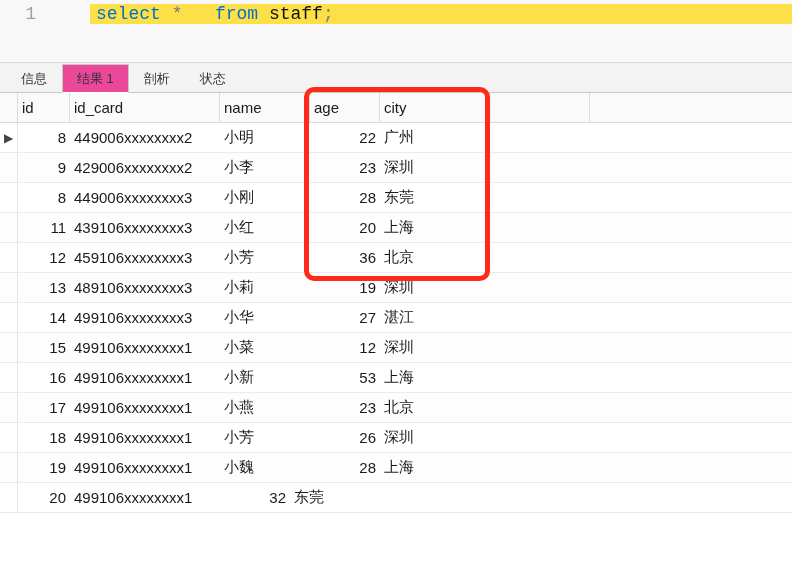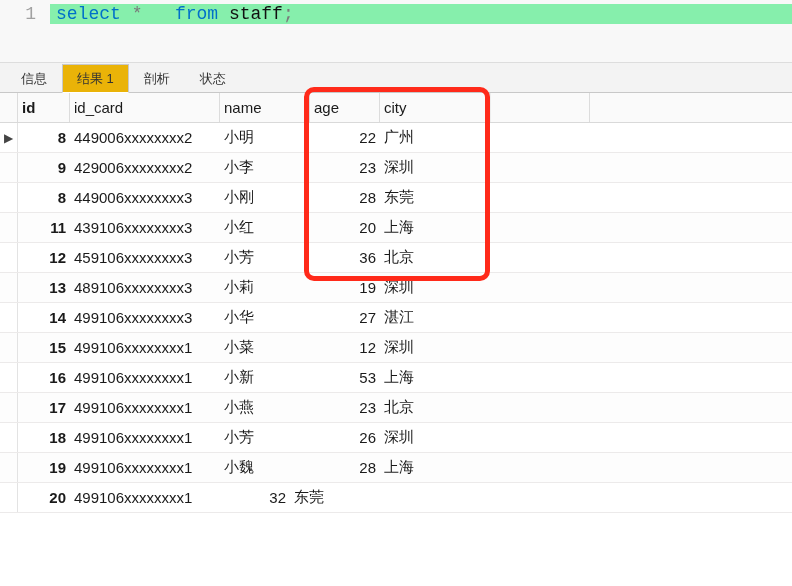--- a/index.html
+++ b/index.html
@@ -23,23 +23,24 @@
     font-size: 18px;
   }
   .gutter {
     width: 50px;
     text-align: right;
     color: #a1a1a1;
     padding-right: 14px;
     user-select: none;
   }
   .code {
-    background: #86efac;
+    background: #fde047;
     flex: 1;
     padding-left: 6px;
+    margin-left: 40px;
   }
   .kw { color: #0070c9; }
   .sym { color: #7a7a7a; }
   .ident { color: #111; }
   .tabs {
     display: flex;
     align-items: flex-end;
     border-bottom: 1px solid #c8c8c8;
     background: #f3f3f3;
     padding-left: 6px;
@@ -48,21 +49,21 @@
   .tab {
     padding: 5px 14px 4px 14px;
     font-size: 13px;
     color: #333;
     border: 1px solid transparent;
     border-bottom: none;
     cursor: pointer;
     margin-right: 0px;
   }
   .tab.active {
-    background: #eab308;
+    background: #ec4899;
     border: 1px solid #c8c8c8;
     border-bottom: 1px solid #fff;
     position: relative;
     top: 1px;
   }
   .grid {
     position: relative;
     width: 100%;
   }
   .row {
@@ -85,21 +86,21 @@
     padding: 0 4px;
     overflow: hidden;
     white-space: nowrap;
     font-size: 15px;
     color: #1a1a1a;
     height:100%;
     display:flex;
     align-items:center;
   }
   .row.header .cell { border-right:1px solid #dcdcdc; }
-  .c-id   { width: 52px; justify-content:flex-end;font-weight:bold; }
+  .c-id   { width: 52px; justify-content:flex-end; }
   .c-card { width: 150px; }
   .c-name { width: 90px; }
   .c-age  { width: 70px; justify-content:flex-end; }
   .c-city { width: 110px; }
   .c-end  { width: 100px; border-left:1px solid #eee; }
   .row.header .c-id, .row.header .c-age { justify-content:flex-start; }
   .highlight-box {
     position: absolute;
     border: 5px solid #ff2a1a;
     border-radius: 10px;

